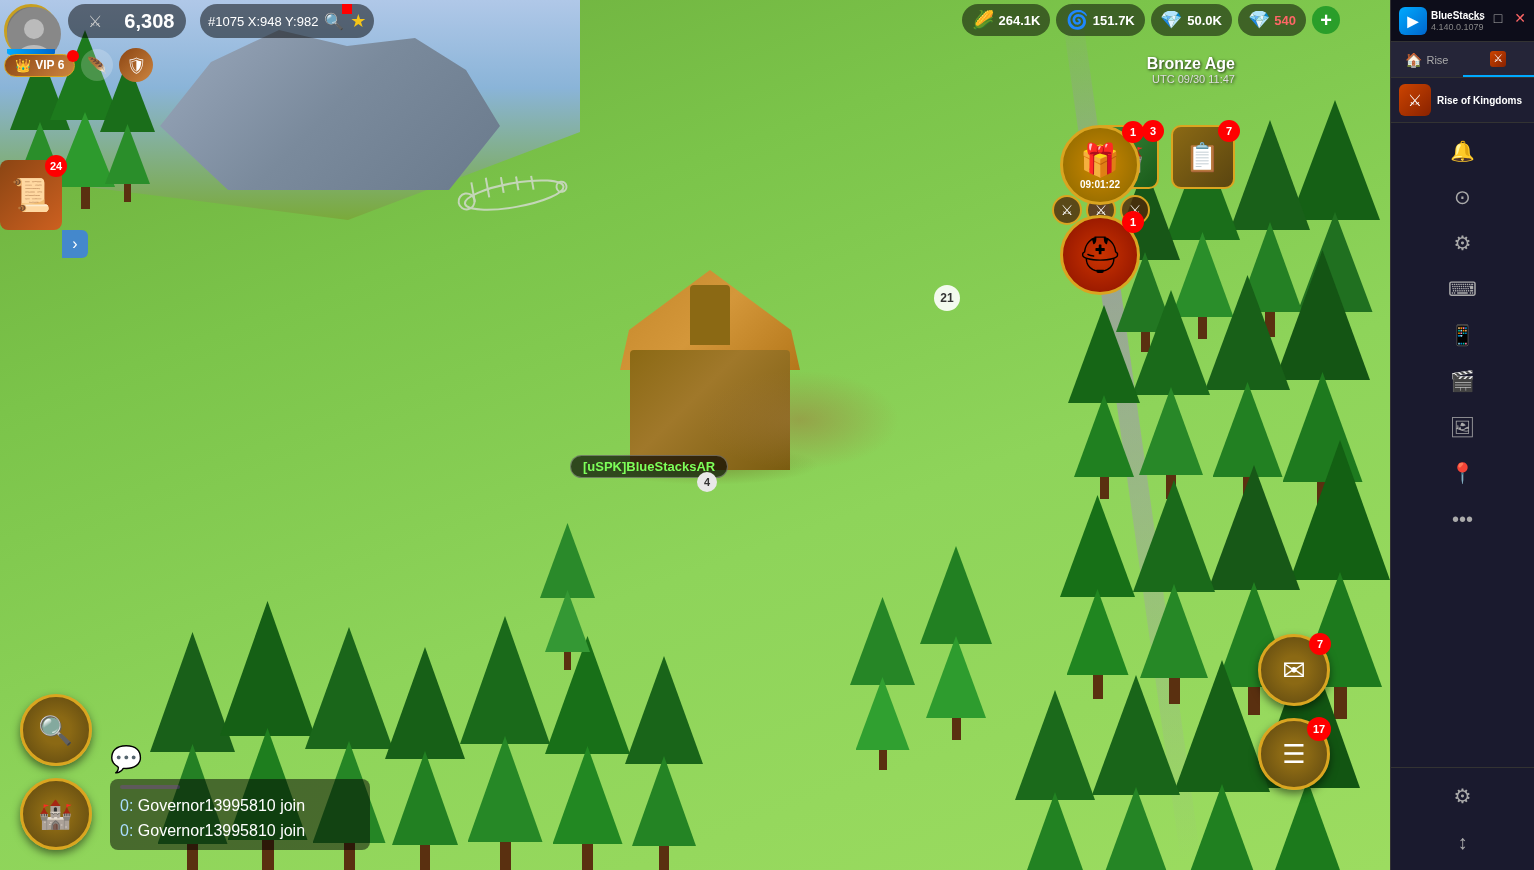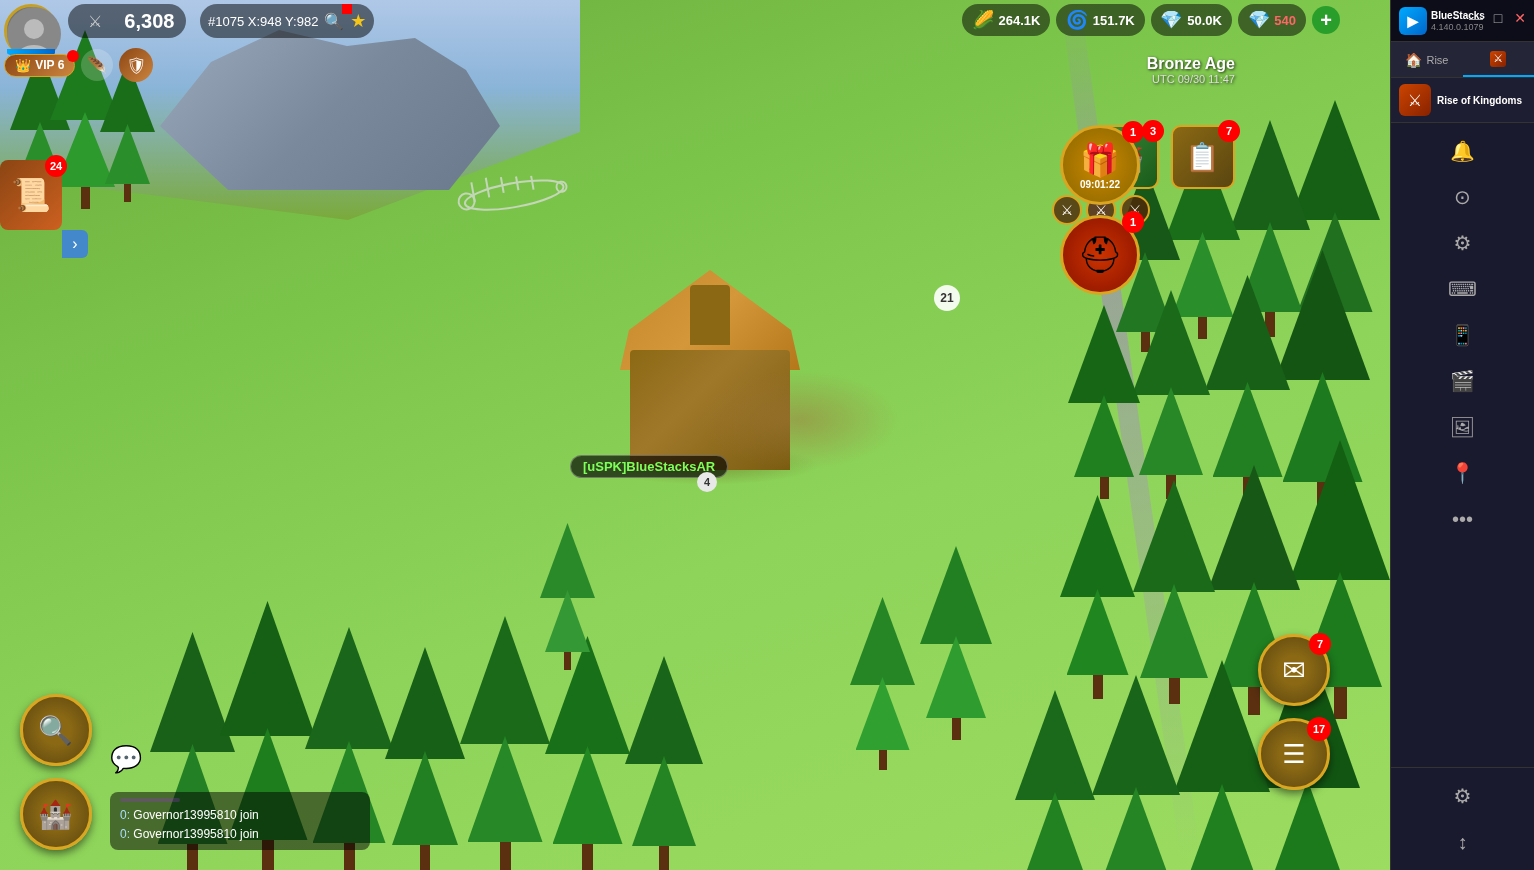--- a/index.html
+++ b/index.html
@@ -342,21 +342,21 @@
     .chat-bubble-icon {
       position: absolute;
       bottom: 95px;
       left: 110px;
       color: white;
       font-size: 26px;
       z-index: 100;
     }
     .chat-line {
       color: white;
-      font-size: 12px;
+      font-size: 16px;
       line-height: 1.6;
     }
     .chat-speaker { color: #aaddff; }
 
     
     .bottom-right {
       position: absolute;
       bottom: 80px;
       right: 60px;
       z-index: 100;

